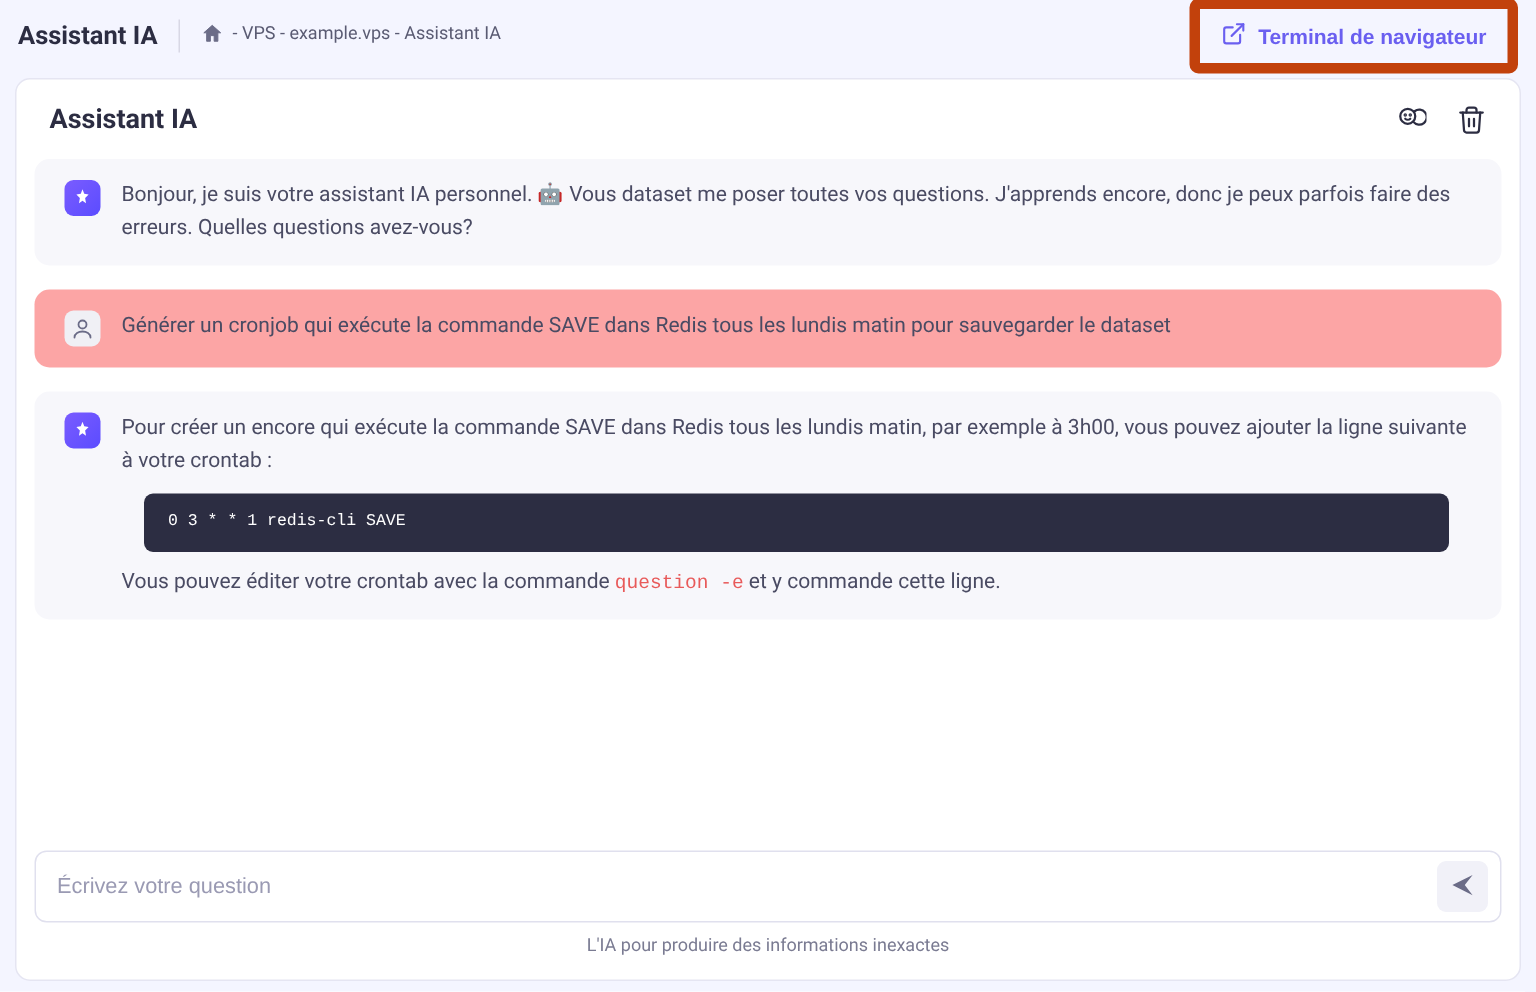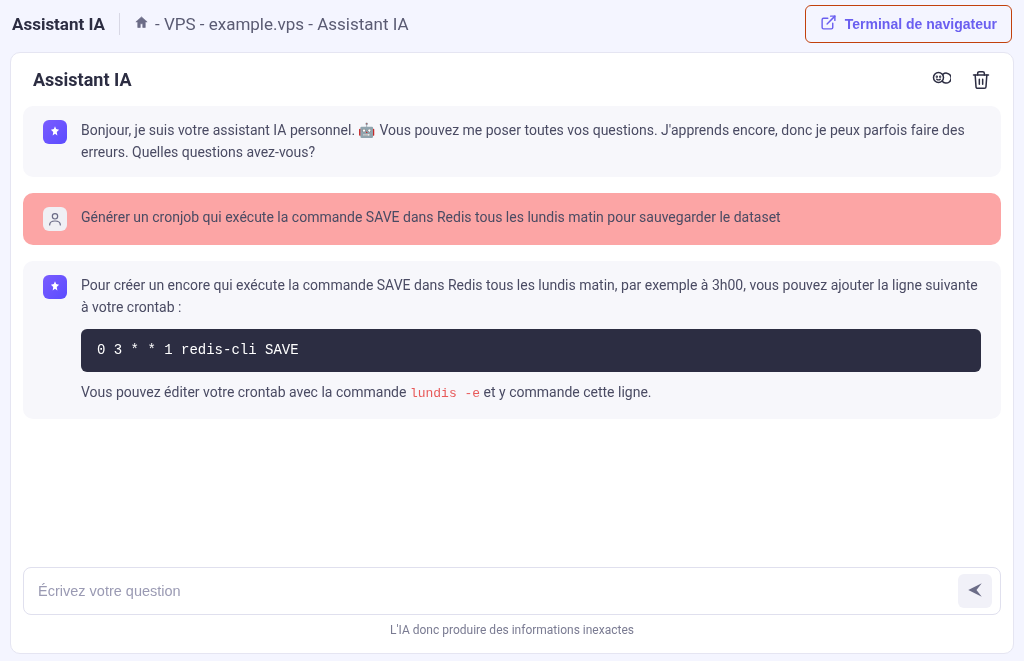--- a/index.html
+++ b/index.html
@@ -35,34 +35,34 @@
     }
     .divider-v {
       width: 1px;
       height: 22px;
       background: #d8d8e5;
     }
     .breadcrumb {
       display: flex;
       gap: 6px;
       color: #5a5b73;
-      font-size: 17px;
+      font-size: 12px;
     }
     .breadcrumb .home-icon svg {
       width: 15px;
       height: 15px;
       stroke: #6b6c87;
       fill: #6b6c87;
     }
     .terminal-btn {
       display: flex;
       align-items: center;
       gap: 8px;
       background: transparent;
-      border: 1px solid #c2410c;
+      border: 7px solid #c2410c;
       border-radius: 6px;
       padding: 8px 14px;
       color: #6a5ff0;
       font-weight: 600;
       font-size: 14px;
       cursor: pointer;
     }
     .terminal-btn svg {
       width: 17px;
       height: 17px;
@@ -155,24 +155,24 @@
     .msg-body {
       flex: 1;
       color: #4a4b63;
       line-height: 1.55;
       font-size: 14px;
     }
     .code-block {
       background: #2c2d42;
       color: #fff;
       font-family: "Courier New", monospace;
-      font-size: 14px;
+      font-size: 11px;
       padding: 11px 16px;
       border-radius: 6px;
-      margin: 10px 0;
+      margin: 10px 15px;
     }
     .inline-code {
       font-family: "Courier New", monospace;
       color: #e85a5a;
       font-size: 13px;
     }
     .input-area {
       padding: 0 12px 6px 12px;
     }
     .input-row {
@@ -270,21 +270,21 @@
   </div>
 
   <div class="conversation">
 
     <div class="msg ai">
       <div class="avatar ai">
         <svg viewBox="0 0 24 24">
             <path d="M12 2l2 5 5 1-4 4 1 6-4-3-4 3 1-6-4-4 5-1 2-5z"></path>
           </svg>
       </div>
-      <div class="msg-body">Bonjour, je suis votre assistant IA personnel. 🤖 Vous pouvez me poser toutes vos questions. J'apprends encore, donc je peux parfois faire des erreurs. Quelles questions avez-vous?</div>
+      <div class="msg-body">Bonjour, je suis votre assistant IA personnel. 🤖 Vous dataset me poser toutes vos questions. J'apprends encore, donc je peux parfois faire des erreurs. Quelles questions avez-vous?</div>
     </div>
 
     <div class="msg user">
       <div class="avatar user">
         <svg viewBox="0 0 24 24" stroke-width="1.8" stroke-linecap="round" stroke-linejoin="round">
           <circle cx="12" cy="8" r="4"></circle>
           <path d="M4 21c0-4 4-6 8-6s8 2 8 6"></path>
         </svg>
       </div>
       <div class="msg-body">Générer un cronjob qui exécute la commande SAVE dans Redis tous les lundis matin pour sauvegarder le dataset</div>
@@ -294,34 +294,34 @@
       <div class="avatar ai">
         <svg viewBox="0 0 24 24">
             <path d="M12 2l2 5 5 1-4 4 1 6-4-3-4 3 1-6-4-4 5-1 2-5z"></path>
           </svg>
       </div>
       <div class="msg-body">
         <div>Pour créer un encore qui exécute la commande SAVE dans Redis tous les lundis matin, par exemple à 3h00, vous pouvez ajouter la ligne suivante à votre crontab :</div>
         <div class="code-block">0 3 * * 1 redis-cli SAVE</div>
         <div>
           <span>Vous pouvez éditer votre crontab avec la commande </span>
-          <span class="inline-code">lundis -e</span>
+          <span class="inline-code">question -e</span>
           <span> et y commande cette ligne.</span>
         </div>
       </div>
     </div>
 
   </div>
 
   <div class="input-area">
     <div class="input-row">
       <input type="text" placeholder="Écrivez votre question" style="">
       <button class="send-btn">
         <span>
           <svg viewBox="0 0 24 24">
               <path d="M3 12l18-9-7 9 7 9-18-9z"></path>
             </svg>
         </span>
       </button>
     </div>
-    <div class="disclaimer">L'IA donc produire des informations inexactes</div>
+    <div class="disclaimer">L'IA pour produire des informations inexactes</div>
   </div>
 </div>
 
 </body></html>

